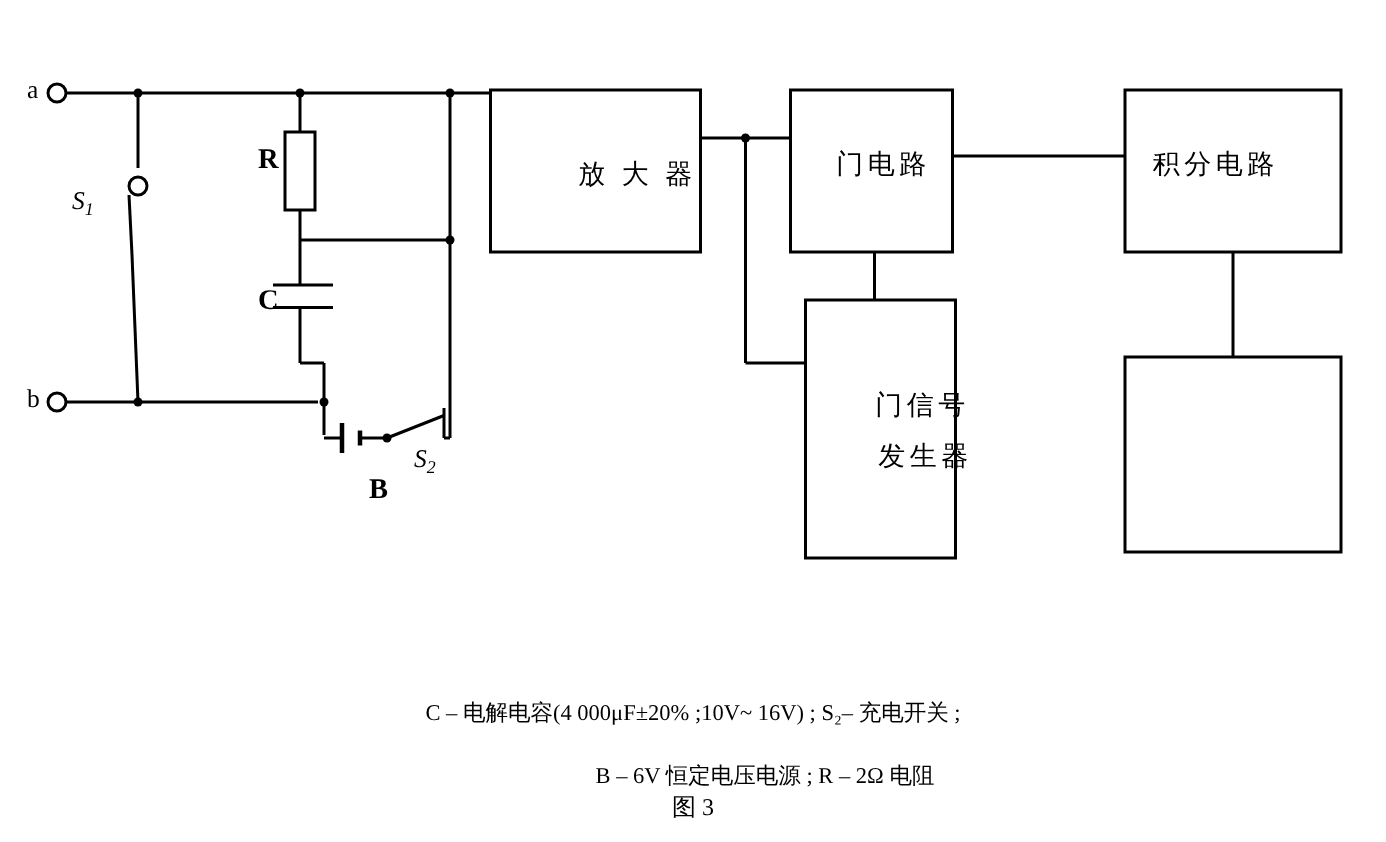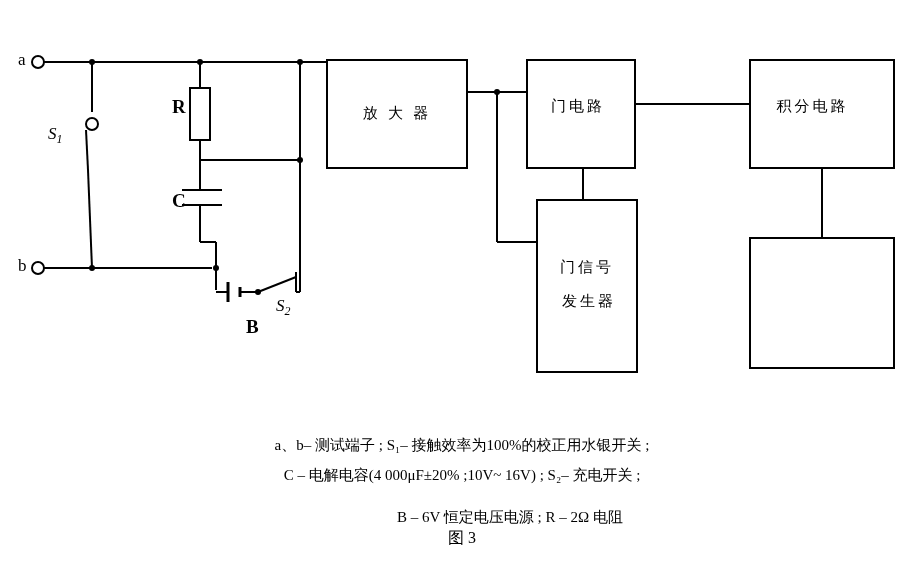--- a/index.html
+++ b/index.html
@@ -18,25 +18,26 @@
   svg.circuit {
     position: absolute;
     left: 0;
     top: 0;
     width: 924px;
     height: 561px;
   }
   .blk-label {
     position: absolute;
     font-family: "Liberation Sans", sans-serif;
-    font-size: 15px;
+    font-size: 18px;
     color: #000;
     letter-spacing: 3px;
     white-space: nowrap;
     text-align: center;
+    padding-left: 28px;
   }
   .sym {
     position: absolute;
     font-family: "Liberation Serif", serif;
     color: #000;
     white-space: nowrap;
   }
   .sym-b-italic {
     font-style: italic;
     font-weight: normal;
@@ -137,23 +138,23 @@
 
       <path d="M822 168 V238"></path>
 
       <rect x="750" y="238" width="144" height="130" stroke-width="2"></rect>
 
     </g>
   </svg>
 
   <div class="blk-label" style="left:327px; top:104px; width:140px;">放 大 器</div>
 
-  <div class="blk-label" style="left:529px; top:97px; width:98px;">门电路</div>
+  <div class="blk-label" style="left:512px; top:97px; width:98px;">门电路</div>
 
-  <div class="blk-label" style="left:738px; top:97px; width:149px;text-align:center;">积分电路</div>
+  <div class="blk-label" style="left:708px; top:97px; width:149px;text-align:center;">积分电路</div>
 
   <div class="blk-label" style="left:537px; top:258px; width:100px;">门信号</div>
   <div class="blk-label" style="left:537px; top:292px; width:104px;">发生器</div>
 
 
   <div class="sym" style="left:18px; top:256px; font-size:17px;">b</div>
 
   <div class="sym sym-b-italic" style="left:48px; top:124px; font-size:17px;">
     <span>S</span><sub>1</sub>
   </div>
@@ -161,20 +162,19 @@
   <div class="sym" style="left:172px; top:96px; font-size:19px; font-weight:bold;">R</div>
 
   <div class="sym" style="left:172px; top:190px; font-size:19px; font-weight:bold;">C</div>
 
   <div class="sym sym-b-italic" style="left:276px; top:296px; font-size:17px;text-align:right;">
     <span>S</span><sub>2</sub>
   </div>
 
   <div class="sym" style="left:246px; top:316px; font-size:19px; font-weight:bold;">B</div>
 
-  <div class="caption" style="top:436px;">a、b– 测试端子 ; S₁– 接触效率为100%的校正用水银开关 ;</div>
   <div class="caption" style="top:466px;">C – 电解电容(4 000μF±20% ;10V~ 16V) ; S₂– 充电开关 ;</div>
   <div class="caption" style="top:508px;padding-left:48px;">B – 6V 恒定电压电源 ; R – 2Ω 电阻</div>
 
   <div class="fignum" style="top:528px;">图 3</div>
 
 <div class="sym" style="left: 18px; top: 50px; font-size: 17px;">a</div>
   </div>
 
 </body></html>

